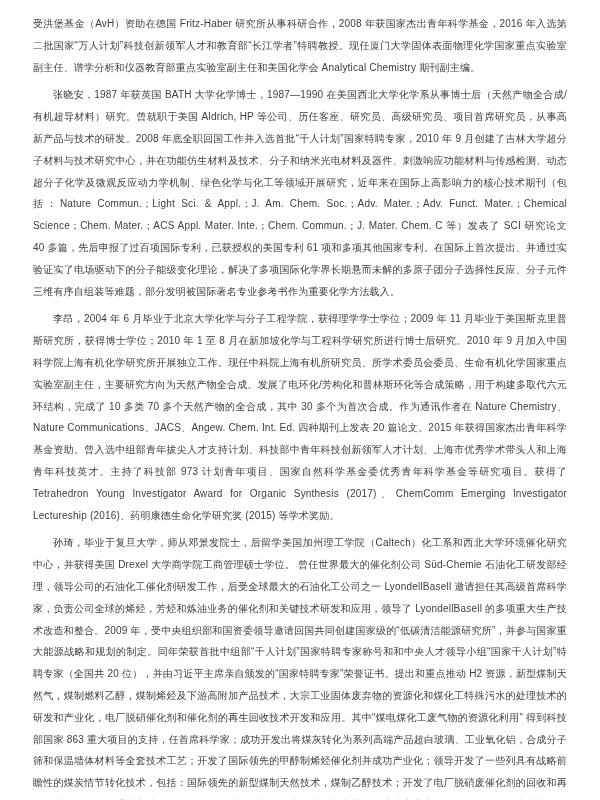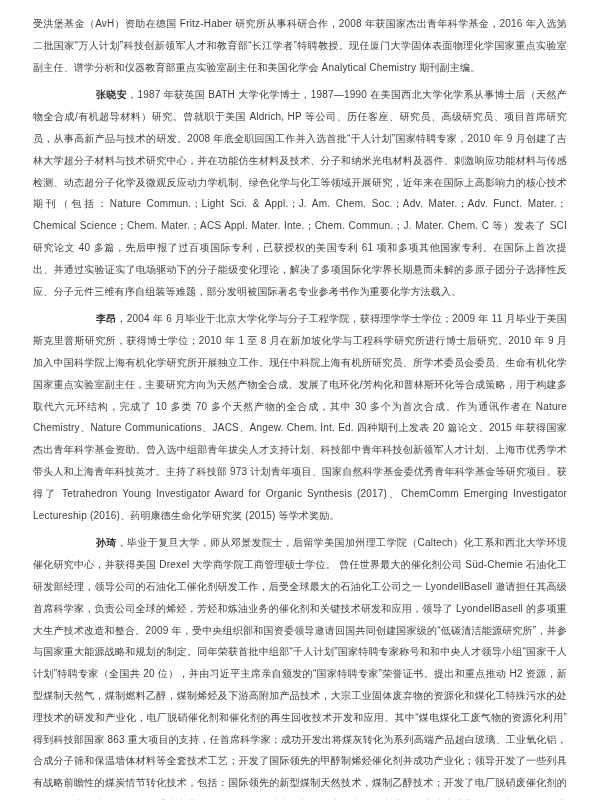--- a/index.html
+++ b/index.html
@@ -25,23 +25,22 @@
     letter-spacing: 0.2px;
   }
   .page p {
     margin: 0 0 6px 0;
     text-indent: 2em;
   }
   .page p.no-indent {
     text-indent: 0;
   }
   .page b.person-name {
-    font-weight: bold;
+    font-weight: normal;
     color: #333333;
-    margin-left: 43px;
   }
 </style>
 </head>
 <body>
 
 <div class="page">
   <div id="doc-body">
       <p class="no-indent"><span>受洪堡基金（AvH）资助在德国 Fritz-Haber 研究所从事科研合作，2008 年获国家杰出青年科学基金，2016 年入选第二批国家“万人计划”科技创新领军人才和教育部“长江学者”特聘教授。现任厦门大学固体表面物理化学国家重点实验室副主任、谱学分析和仪器教育部重点实验室副主任和美国化学会 Analytical Chemistry 期刊副主编。</span></p>
       <p><b class="person-name">张晓安</b><span>，1987 年获英国 BATH 大学化学博士，1987—1990 在美国西北大学化学系从事博士后（天然产物全合成/有机超导材料）研究。曾就职于美国 Aldrich, HP 等公司、历任客座、研究员、高级研究员、项目首席研究员，从事高新产品与技术的研发。2008 年底全职回国工作并入选首批“千人计划”国家特聘专家，2010 年 9 月创建了吉林大学超分子材料与技术研究中心，并在功能仿生材料及技术、分子和纳米光电材料及器件、刺激响应功能材料与传感检测、动态超分子化学及微观反应动力学机制、绿色化学与化工等领域开展研究，近年来在国际上高影响力的核心技术期刊（包括：Nature Commun.；Light Sci. &amp; Appl.；J. Am. Chem. Soc.；Adv. Mater.；Adv. Funct. Mater.；Chemical Science；Chem. Mater.；ACS Appl. Mater. Inte.；Chem. Commun.；J. Mater. Chem. C 等）发表了 SCI 研究论文 40 多篇，先后申报了过百项国际专利，已获授权的美国专利 61 项和多项其他国家专利。在国际上首次提出、并通过实验证实了电场驱动下的分子能级变化理论，解决了多项国际化学界长期悬而未解的多原子团分子选择性反应、分子元件三维有序自组装等难题，部分发明被国际著名专业参考书作为重要化学方法载入。</span></p>
       <p><b class="person-name">李昂</b><span>，2004 年 6 月毕业于北京大学化学与分子工程学院，获得理学学士学位；2009 年 11 月毕业于美国斯克里普斯研究所，获得博士学位；2010 年 1 至 8 月在新加坡化学与工程科学研究所进行博士后研究。2010 年 9 月加入中国科学院上海有机化学研究所开展独立工作。现任中科院上海有机所研究员、所学术委员会委员、生命有机化学国家重点实验室副主任，主要研究方向为天然产物全合成。发展了电环化/芳构化和普林斯环化等合成策略，用于构建多取代六元环结构，完成了 10 多类 70 多个天然产物的全合成，其中 30 多个为首次合成。作为通讯作者在 Nature Chemistry、Nature Communications、JACS、Angew. Chem. Int. Ed. 四种期刊上发表 20 篇论文。2015 年获得国家杰出青年科学基金资助。曾入选中组部青年拔尖人才支持计划、科技部中青年科技创新领军人才计划、上海市优秀学术带头人和上海青年科技英才。主持了科技部 973 计划青年项目、国家自然科学基金委优秀青年科学基金等研究项目。获得了 Tetrahedron Young Investigator Award for Organic Synthesis (2017)、ChemComm Emerging Investigator Lectureship (2016)、药明康德生命化学研究奖 (2015) 等学术奖励。</span></p>

